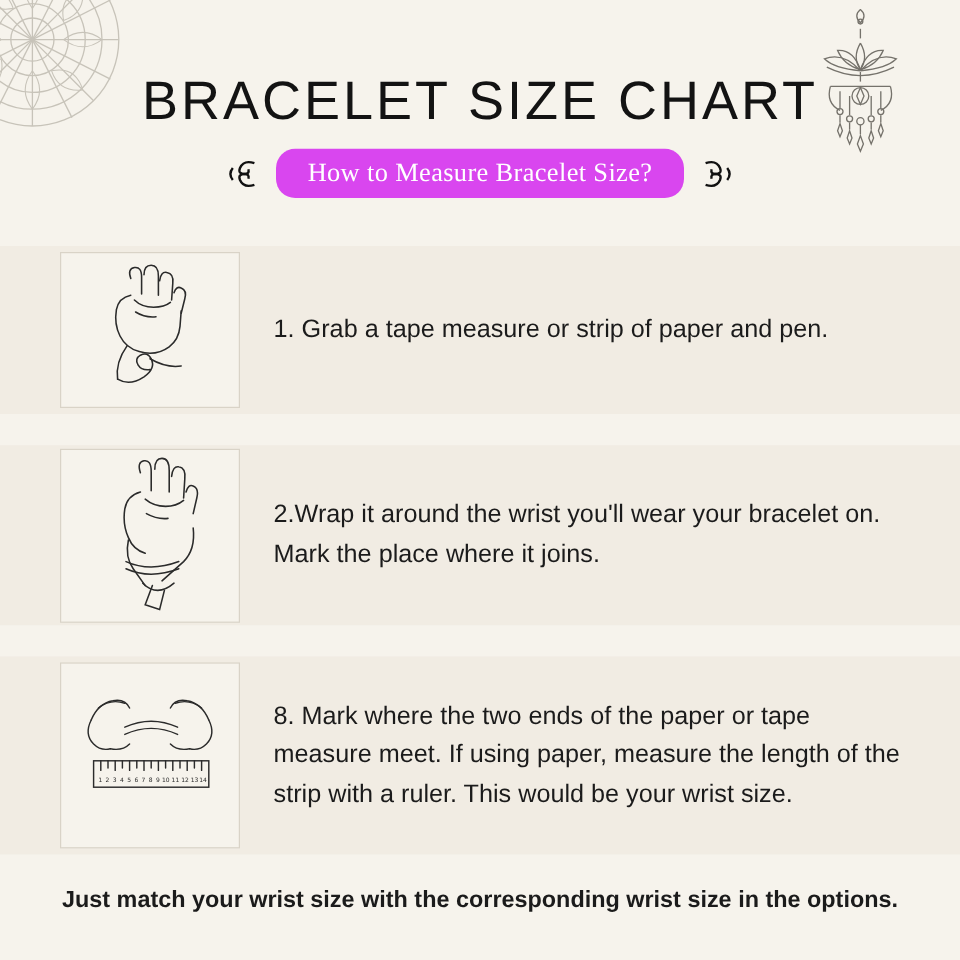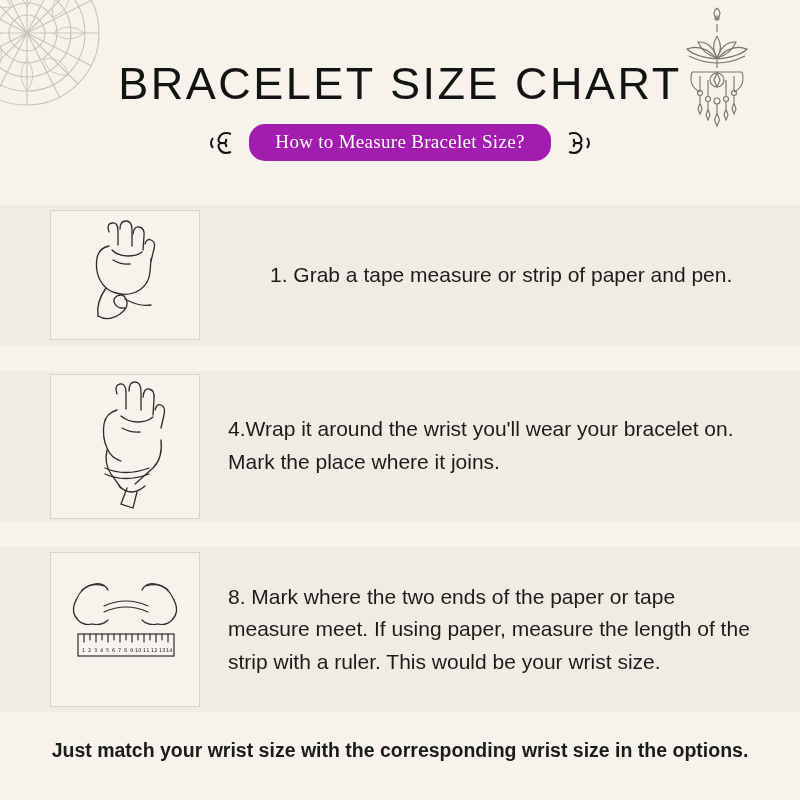--- a/index.html
+++ b/index.html
@@ -69,24 +69,24 @@
     gap: 14px;
   }
 
   .flourish {
     width: 28px;
     height: 26px;
     flex: none;
   }
 
   .subtitle-pill {
-    background: #a21caf;
+    background: #d946ef;
     color: #ffffff;
     font-family: "Liberation Serif", serif;
-    font-size: 19px;
+    font-size: 22px;
     letter-spacing: 0.3px;
     padding: 7px 26px 8px 26px;
     border-radius: 16px;
     white-space: nowrap;
   }
 
   
   .steps {
     position: absolute;
     top: 205px;
@@ -118,21 +118,21 @@
     flex: 1;
     display: flex;
     align-items: center;
     padding: 6px 40px 6px 28px;
     font-size: 21px;
     line-height: 1.55;
     color: #1b1b1b;
     font-family: "Liberation Sans", sans-serif;
   }
 
-  .step-1 { height: 140px; gap: 42px; }
+  .step-1 { height: 140px; }
   .step-2 { height: 150px; }
   .step-3 { height: 165px; }
 
   .step-1 .step-illu { height: 130px; align-self: center; }
   .step-2 .step-illu { height: 145px; align-self: center; }
   .step-3 .step-illu { height: 155px; align-self: center; }
 
   .footer-note {
     position: absolute;
     bottom: 38px;
@@ -285,21 +285,21 @@
             <path d="M57 48 q9 5 18 4"></path>
             <path d="M42 70 q-3 14 4 24 l10 14"></path>
             <path d="M96 60 q2 18 -8 28 l-18 16"></path>
             <path d="M54 106 q12 12 26 0"></path>
             <path d="M40 88 q20 9 44 0"></path>
             <path d="M40 94 q20 9 44 0"></path>
             <path d="M62 108 l-6 16 12 4 4 -16"></path>
           </g>
         </svg>
       </div>
-      <div class="step-text">4.Wrap it around the wrist you'll wear your bracelet on. Mark the place where it joins.</div>
+      <div class="step-text">2.Wrap it around the wrist you'll wear your bracelet on. Mark the place where it joins.</div>
     </div>
 
     <div class="step step-3">
       <div class="step-illu">
         <svg class="hand-svg" width="130" height="140" viewBox="0 0 130 140">
           <g stroke="#2b2b2b" fill="none" stroke-width="1.2" stroke-linecap="round">
 
             <path d="M16 40 q6 -14 18 -16 q10 -2 14 6"></path>
             <path d="M16 40 q-6 12 2 20 q6 6 14 4"></path>
             <path d="M32 64 q10 2 16 -4"></path>

